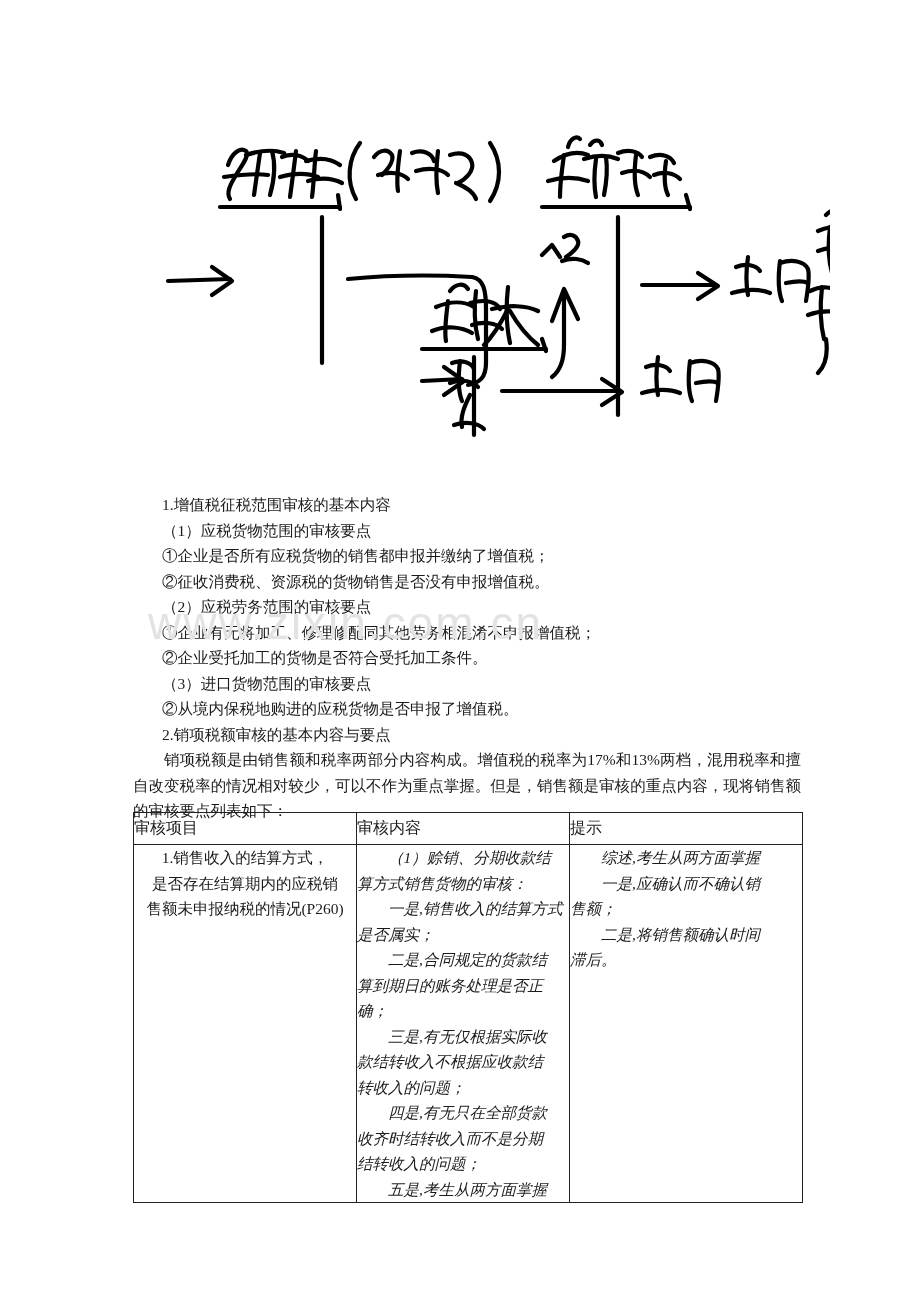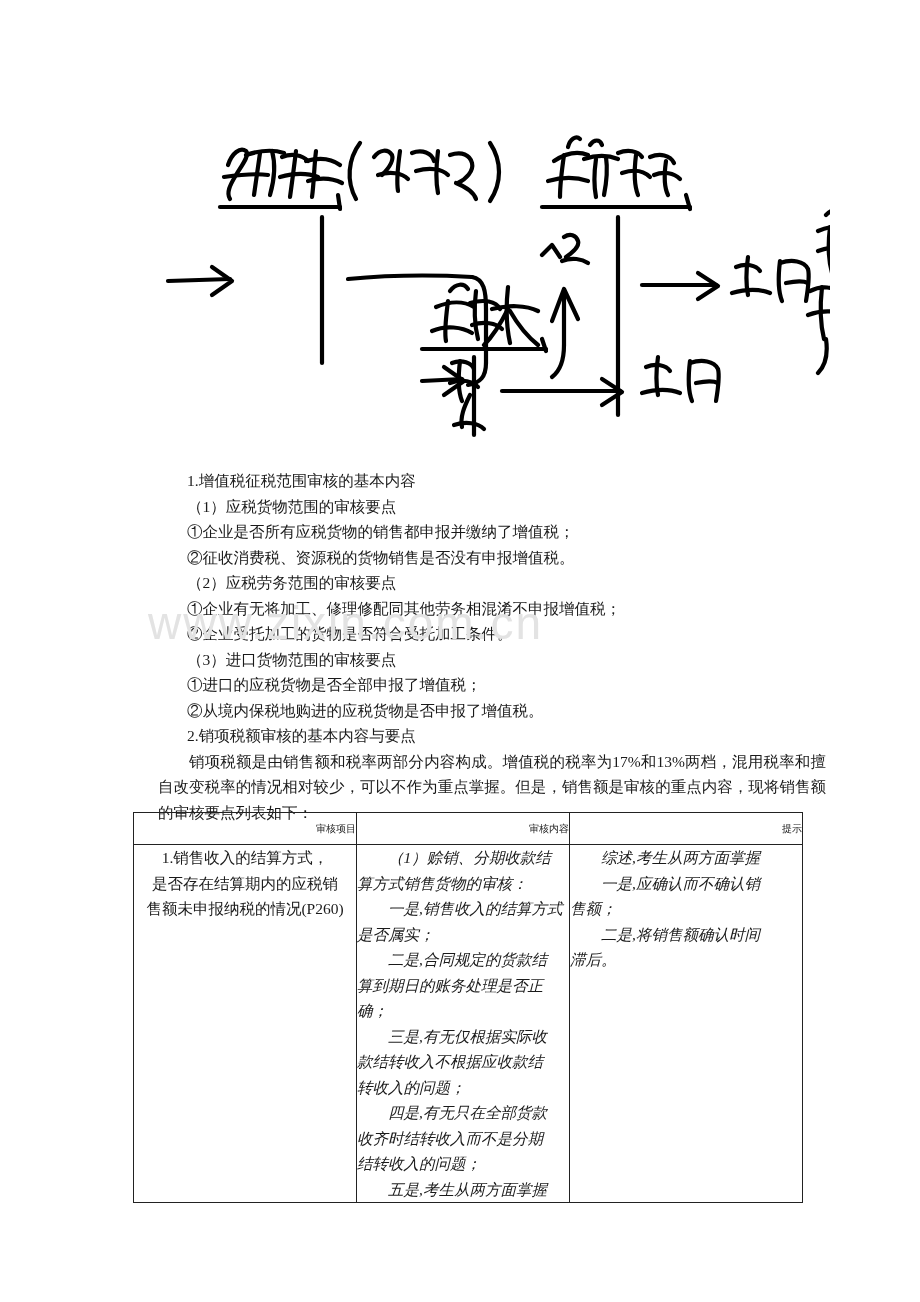--- a/index.html
+++ b/index.html
@@ -44,24 +44,23 @@
     width: 680px;
     height: 350px;
     z-index: 2;
   }
   #sketch svg { display: block; width: 100%; height: 100%; }
 
   
   #content {
     position: absolute;
     left: 133px;
-    top: 468px;
+    top: 492px;
     width: 668px;
     z-index: 3;
-    margin-left: 25px;
   }
   .tline {
     font-size: 15.5px;
     line-height: 25.5px;
     white-space: nowrap;
   }
   .tline.ind1 { padding-left: 29px; }
   .para {
     font-size: 15.5px;
     line-height: 25.5px;
@@ -84,23 +83,23 @@
     background: transparent;
   }
   #audit-table td, #audit-table th {
     border: 1px solid #222222;
     padding: 0;
     vertical-align: top;
     font-weight: normal;
   }
   #audit-table thead th {
     height: 31px;
-    text-align: right;
+    text-align: left;
     vertical-align: middle;
-    font-size: 10px;
+    font-size: 16px;
   }
   .col-item   { width: 222px; }
   .col-detail { width: 212px; }
   .col-tip    { width: 232px; margin-top: 16px; }
 
   .cell-item {
     text-align: center;
     vertical-align: middle;
     font-size: 15.5px;
     line-height: 25.5px;
@@ -263,21 +262,20 @@
 
   <div id="content">
     <div class="tline ind1">1.增值税征税范围审核的基本内容</div>
     <div class="tline ind1">（1）应税货物范围的审核要点</div>
     <div class="tline ind1">①企业是否所有应税货物的销售都申报并缴纳了增值税；</div>
     <div class="tline ind1">②征收消费税、资源税的货物销售是否没有申报增值税。</div>
     <div class="tline ind1">（2）应税劳务范围的审核要点</div>
     <div class="tline ind1">①企业有无将加工、修理修配同其他劳务相混淆不申报增值税；</div>
     <div class="tline ind1">②企业受托加工的货物是否符合受托加工条件。</div>
     <div class="tline ind1">（3）进口货物范围的审核要点</div>
-    <div class="tline ind1">①进口的应税货物是否全部申报了增值税；</div>
     <div class="tline ind1">②从境内保税地购进的应税货物是否申报了增值税。</div>
     <div class="tline ind1">2.销项税额审核的基本内容与要点</div>
     <p class="para">销项税额是由销售额和税率两部分内容构成。增值税的税率为17%和13%两档，混用税率和擅自改变税率的情况相对较少，可以不作为重点掌握。但是，销售额是审核的重点内容，现将销售额的审核要点列表如下：</p>
   </div>
 
   <table id="audit-table">
     <thead>
       <tr>
         <th class="col-item">审核项目</th>
         <th class="col-detail">审核内容</th>

